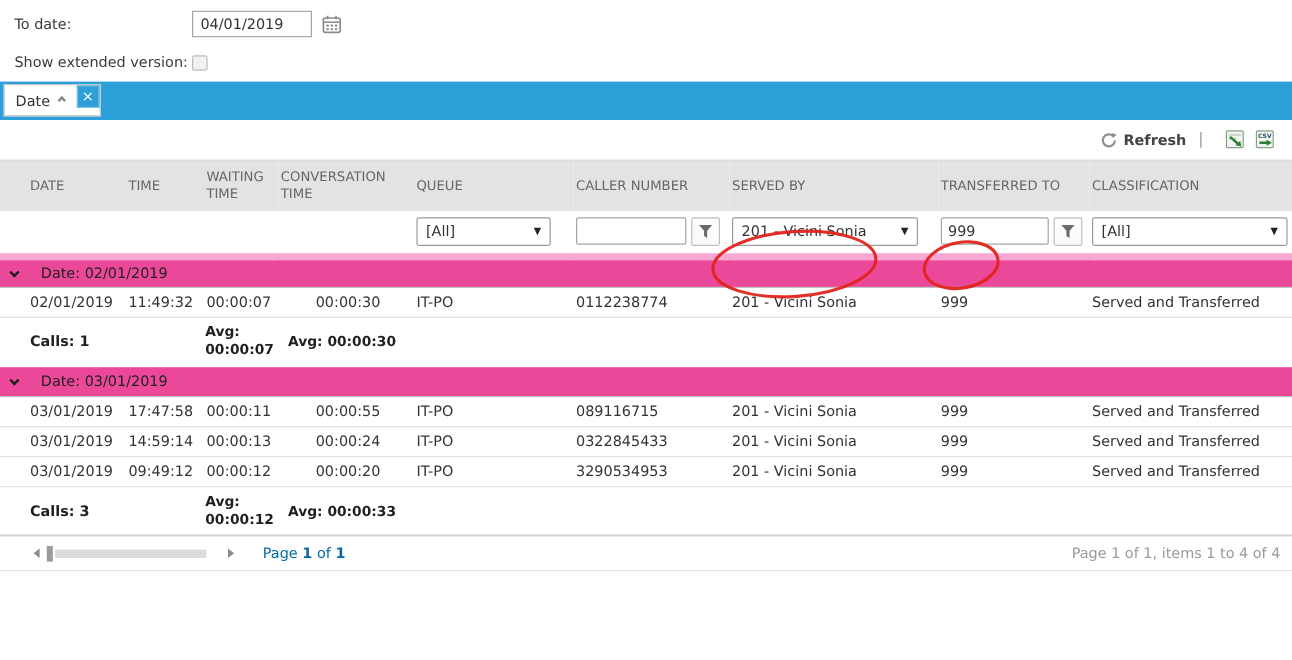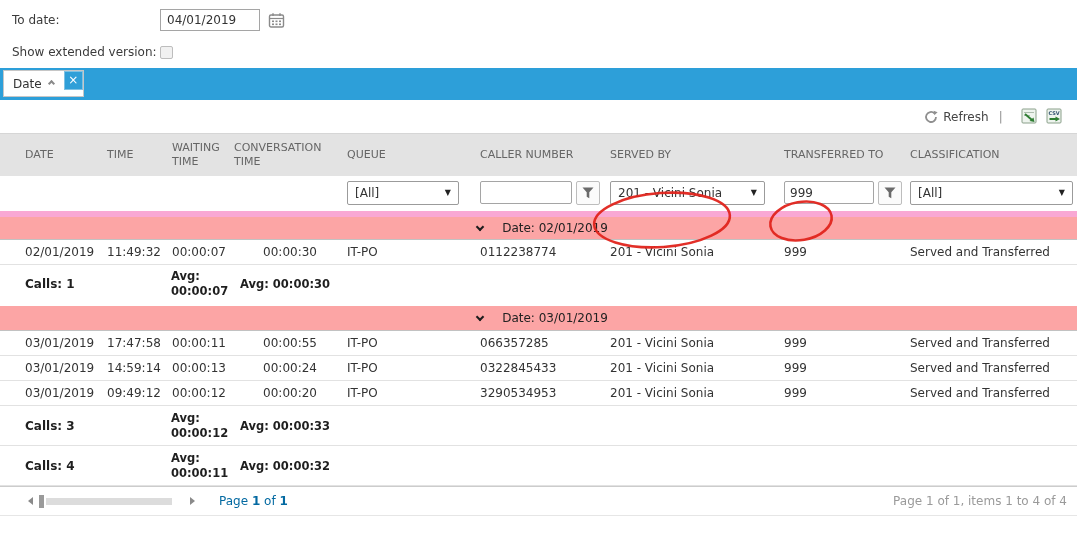--- a/index.html
+++ b/index.html
@@ -31,21 +31,21 @@
   .caret-up {
     width:5px; height:5px; border-left:2px solid #8a8a8a; border-top:2px solid #8a8a8a;
     transform:rotate(45deg); margin:10px 10px 0 0;
   }
   .chip-close {
     width:19px; height:19px; background:#2f9fd8; border:1px solid #7fc2e4;
     color:#fff; font-size:12px; line-height:16px; text-align:center; cursor:pointer;
   }
   
   .toolbar { height:33px; display:flex; align-items:center; justify-content:flex-end; padding-right:14px; }
-  .refresh { display:inline-flex; align-items:center; cursor:pointer; }
+  .refresh { display:inline-flex; align-items:center; cursor:pointer;font-weight:bold; }
   .refresh-label { font-size:12px; color:#444; margin-left:5px; }
   .tb-sep { color:#999; font-size:13px; margin:0 10px; }
   .exp-btn { line-height:0; margin-left:8px; cursor:pointer; }
   
   table.grid { width:1077px; border-collapse:collapse; table-layout:fixed; border-top:1px solid #d6d6d6; }
   .head-row th {
     background:#e3e3e3; font-size:11px; font-weight:normal; color:#666;
     text-align:left; vertical-align:middle; padding:4px 4px 4px 2px; height:42px; line-height:14px;
   }
   .head-row th.c0 { padding-left:25px; }
@@ -60,22 +60,22 @@
     height:23px; border:1px solid #a5a5a5; border-radius:2px; padding:0 5px;
     font-family:"DejaVu Sans", sans-serif; font-size:12px; color:#333; outline:none; vertical-align:middle;
   }
   .funnel-btn {
     display:inline-flex; align-items:center; justify-content:center;
     width:24px; height:24px; border:1px solid #bdbdbd; border-radius:2px;
     background:#fbfbfb; margin-left:4px; cursor:pointer; vertical-align:middle;
   }
   tbody td { font-size:12px; color:#333; }
   .group-row td {
-    background:#fca5a5; height:26px; border-top:3px solid #fff; border-bottom:1px solid #c2c2c2;
-    padding-left:9px; color:#222;text-align:center;
+    background:#ec4899; height:26px; border-top:3px solid #fff; border-bottom:1px solid #c2c2c2;
+    padding-left:9px; color:#222;
   }
   .chev {
     display:inline-block; width:6px; height:6px; border-right:2px solid #1c1c1c;
     border-bottom:2px solid #1c1c1c; transform:rotate(45deg); margin-right:19px;
     position:relative; top:-2px; cursor:pointer;
   }
   .data-row td { height:25px; border-bottom:1px solid #e2e2e2; background:#fff; padding-left:2px; }
   .data-row td.c0 { padding-left:25px; }
   .data-row td.c3 { text-align:right; padding-right:28px; }
   .summary-row td { height:40px; background:#fff; border-bottom:1px solid #e2e2e2; font-weight:bold; color:#1f1f1f; }
@@ -247,21 +247,21 @@
       </tr>
       <tr class="group-row">
         <td colspan="9"><span class="chev"></span><span>Date: 03/01/2019</span></td>
       </tr>
       <tr class="data-row">
         <td class="c0">03/01/2019</td>
         <td class="c1">17:47:58</td>
         <td class="c2">00:00:11</td>
         <td class="c3">00:00:55</td>
         <td class="c4">IT-PO</td>
-        <td class="c5">066357285</td>
+        <td class="c5">089116715</td>
         <td class="c6">201 - Vicini Sonia</td>
         <td class="c7">999</td>
         <td class="c8">Served and Transferred</td>
       </tr>
       <tr class="data-row">
         <td class="c0">03/01/2019</td>
         <td class="c1">14:59:14</td>
         <td class="c2">00:00:13</td>
         <td class="c3">00:00:24</td>
         <td class="c4">IT-PO</td>
@@ -281,29 +281,20 @@
         <td class="c7">999</td>
         <td class="c8">Served and Transferred</td>
       </tr>
       <tr class="summary-row">
         <td class="sum-calls" colspan="2">Calls: 3</td>
         <td class="sum-wait" colspan="1">
           <div>Avg:</div>
           <div class="l2">00:00:12</div>
         </td>
         <td class="sum-conv" colspan="1">Avg: 00:00:33</td>
-        <td colspan="5"></td>
-      </tr>
-      <tr class="summary-row">
-        <td class="sum-calls" colspan="2">Calls: 4</td>
-        <td class="sum-wait" colspan="1">
-          <div>Avg:</div>
-          <div class="l2">00:00:11</div>
-        </td>
-        <td class="sum-conv" colspan="1">Avg: 00:00:32</td>
         <td colspan="5"></td>
       </tr>
     </tbody>
 </table>
 
 <div class="pager">
   <span class="arr-left"></span>
   <span class="scroll-handle"></span>
   <span class="scroll-track"></span>
   <span class="arr-right"></span>

